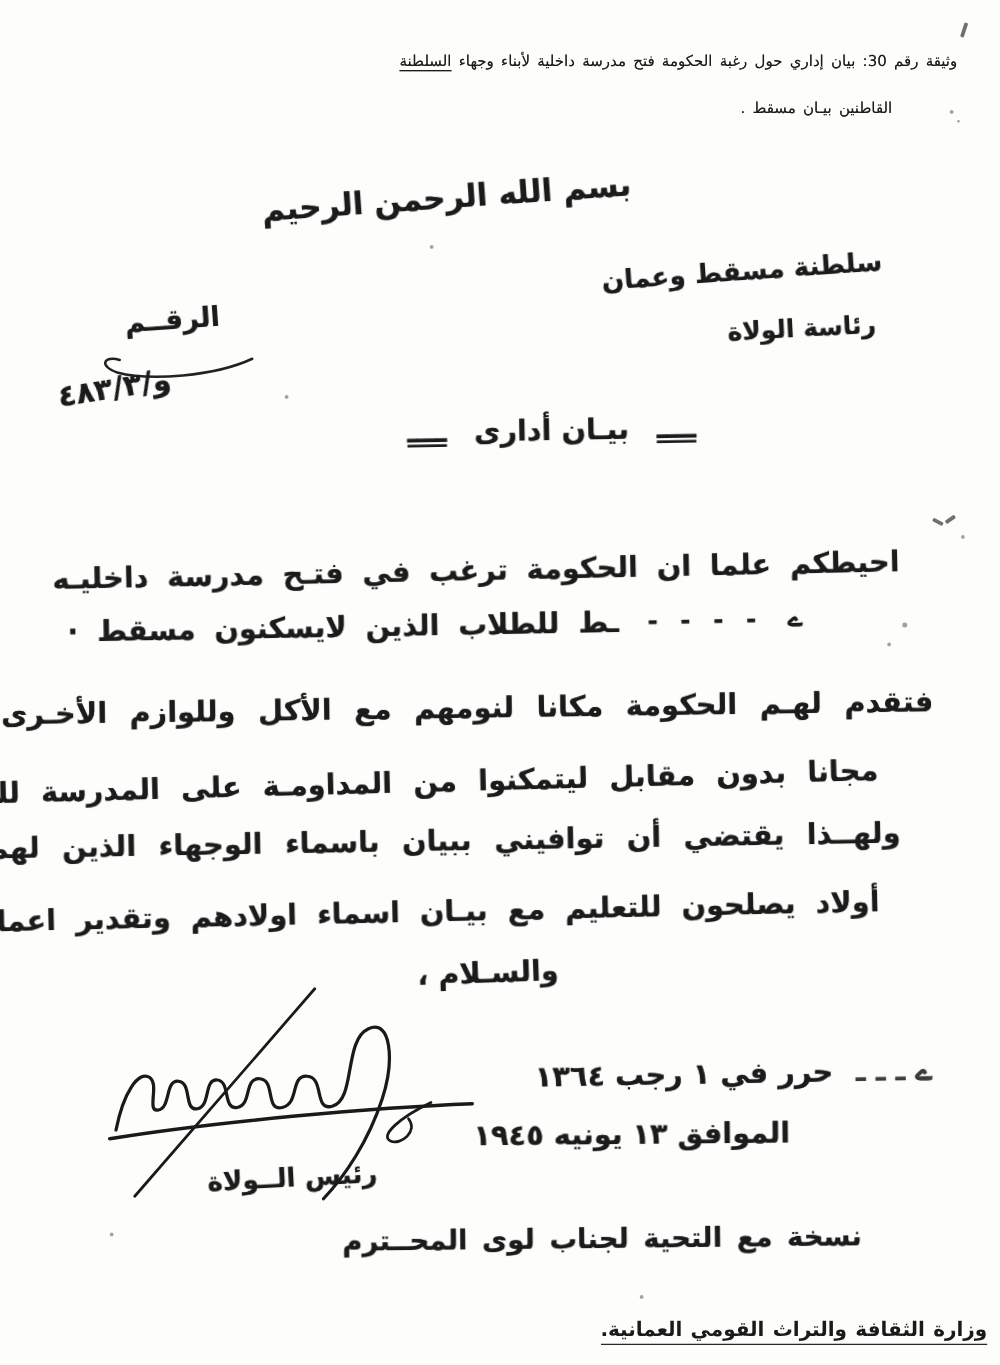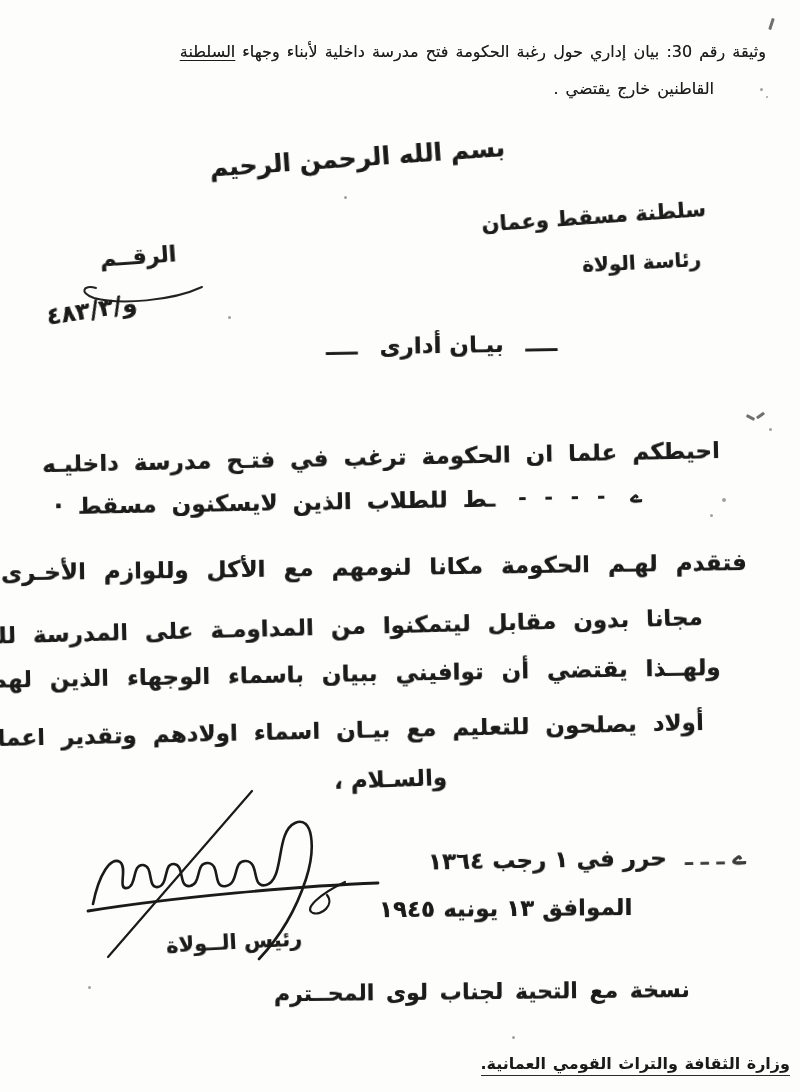--- a/index.html
+++ b/index.html
@@ -8,34 +8,34 @@
     width:800px;height:1092px;
     margin:0 auto;
     background:#fdfdfb;
     font-family:"DejaVu Sans",sans-serif;
     direction:rtl;
     overflow:hidden;
     color:#1a1a1a;
   }
   .abs{position:absolute;white-space:nowrap;}
   .print{
-    font-size:16px;
+    font-size:12px;
     color:#1c1c1c;
     word-spacing:2px;
     text-shadow:0 0 .4px rgba(20,20,20,.6);
   }
   .hand{
     font-weight:bold;
     color:#1b1b1b;
     text-shadow:0 0 .6px rgba(20,20,20,.75);
     filter:blur(.2px);
   }
   .body-line{font-size:23px;word-spacing:7px;}
   .u{text-decoration:underline;text-underline-offset:3px;}
-  .dash-seg{font-weight:bold;}
+  .dash-seg{font-weight:bold;text-decoration:underline;}
   .strike{
     font-weight:bold;letter-spacing:2px;font-size:20px;
     display:inline-block;transform:translateY(-2px);
     margin-left:8px;
   }
   .speck{position:absolute;background:#555;border-radius:50%;opacity:.55;}
   .tick{position:absolute;background:#333;opacity:.7;border-radius:1px;}
   svg{display:block;}
   .footer-src{
     font-size:16px;font-weight:bold;
@@ -44,21 +44,21 @@
   }
 </style>
 </head>
 <body>
 
 <div class="page">
 
   <div class="abs print" style="top:42px;right:34px;">
     <span>وثيقة رقم 30: بيان إداري حول رغبة الحكومة فتح مدرسة داخلية لأبناء وجهاء </span><span class="u">السلطنة</span>
   </div>
-  <div class="abs print" style="top:79px;right:86px;">القاطنين خارج يقتضي .</div>
+  <div class="abs print" style="top:79px;right:86px;">القاطنين بيـان مسقط .</div>
 
   <div class="abs hand" style="top:133px;right:295px;font-size:25px;transform:rotate(-4deg);transform-origin:100% 50%;">بسم الله الرحمن الرحيم</div>
 
   <div class="abs hand" style="top:197px;right:94px;font-size:21px;transform:rotate(-4deg);transform-origin:100% 50%;">سلطنة مسقط وعمان</div>
   <div class="abs hand" style="top:247px;right:99px;font-size:20px;transform:rotate(-3deg);transform-origin:100% 50%;">رئاسة الولاة</div>
 
   <div class="abs hand" style="top:244px;left:100px;font-size:22px;transform:rotate(-4deg);">الرقــم</div>
   <svg class="abs" style="left:72px;top:281px;" width="135" height="26" viewBox="0 0 135 26">
     <path d="M 130 6 C 100 20, 48 24, 22 17 C 7 12, 11 3, 24 7" fill="none" stroke="#222" stroke-width="2" stroke-linecap="round"></path>
   </svg>

